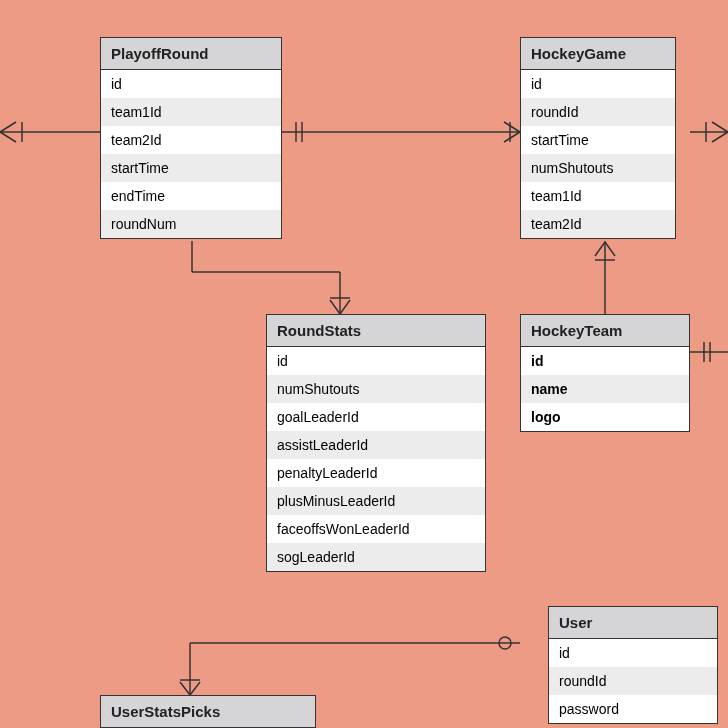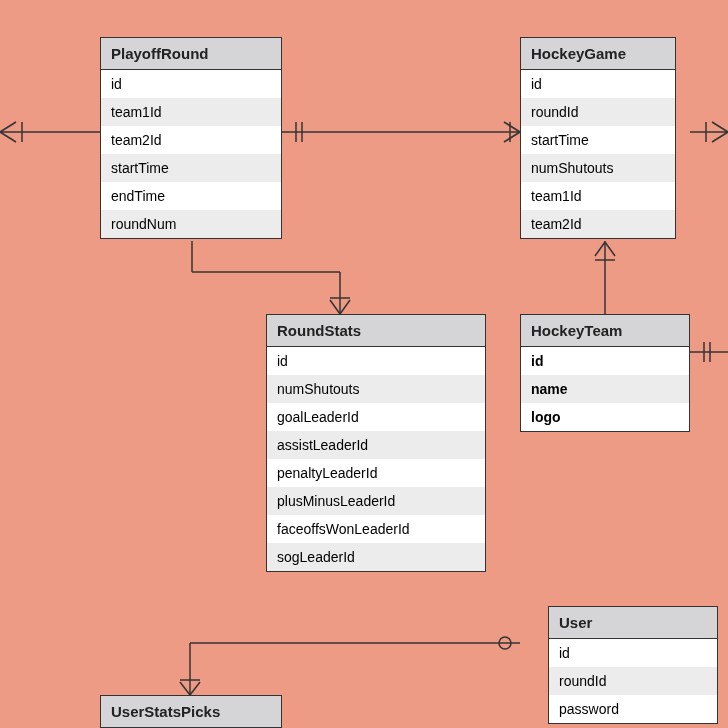--- a/index.html
+++ b/index.html
@@ -140,15 +140,15 @@
   <div class="entity-row bold">logo</div>
 </div>
 
 <div class="entity" style="left:548px; top:606px; width:170px;">
   <div class="entity-header">User</div>
   <div class="entity-row">id</div>
   <div class="entity-row alt">roundId</div>
   <div class="entity-row">password</div>
 </div>
 
-<div class="entity" style="left:100px; top:695px; width:182px;">
+<div class="entity" style="left:100px; top:695px; width:216px;">
   <div class="entity-header">UserStatsPicks</div>
 </div>
 
 </body></html>

